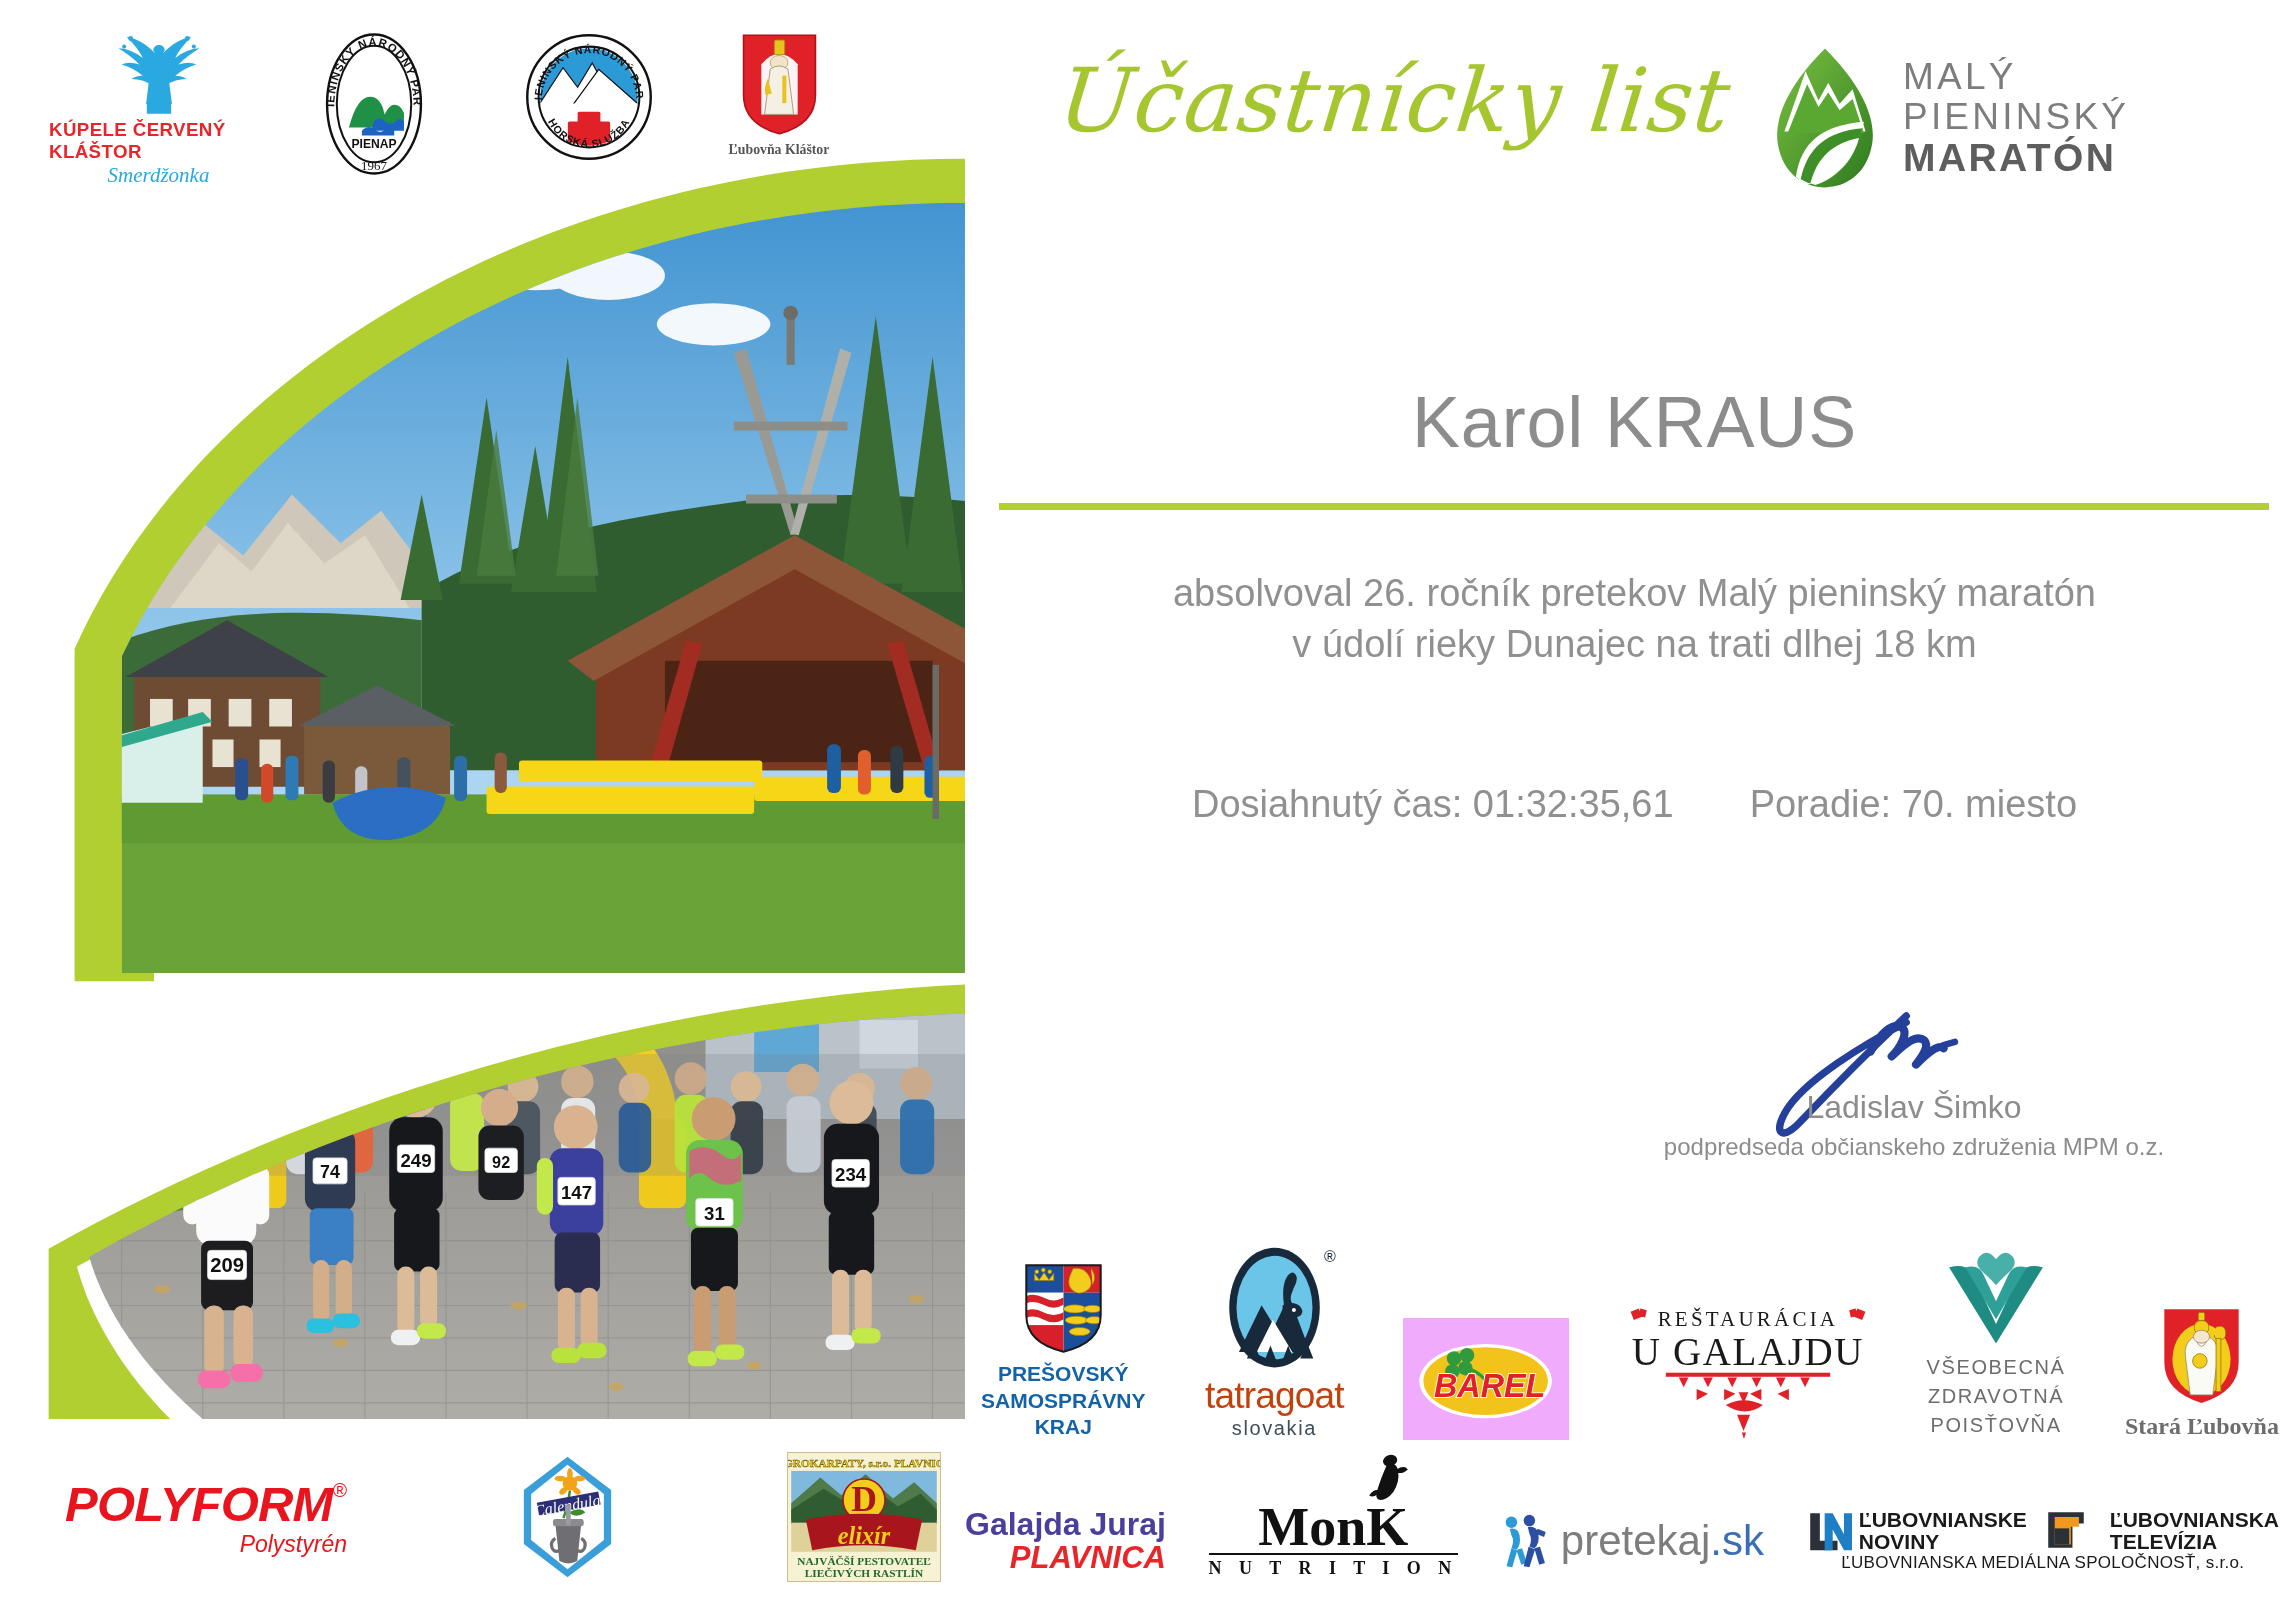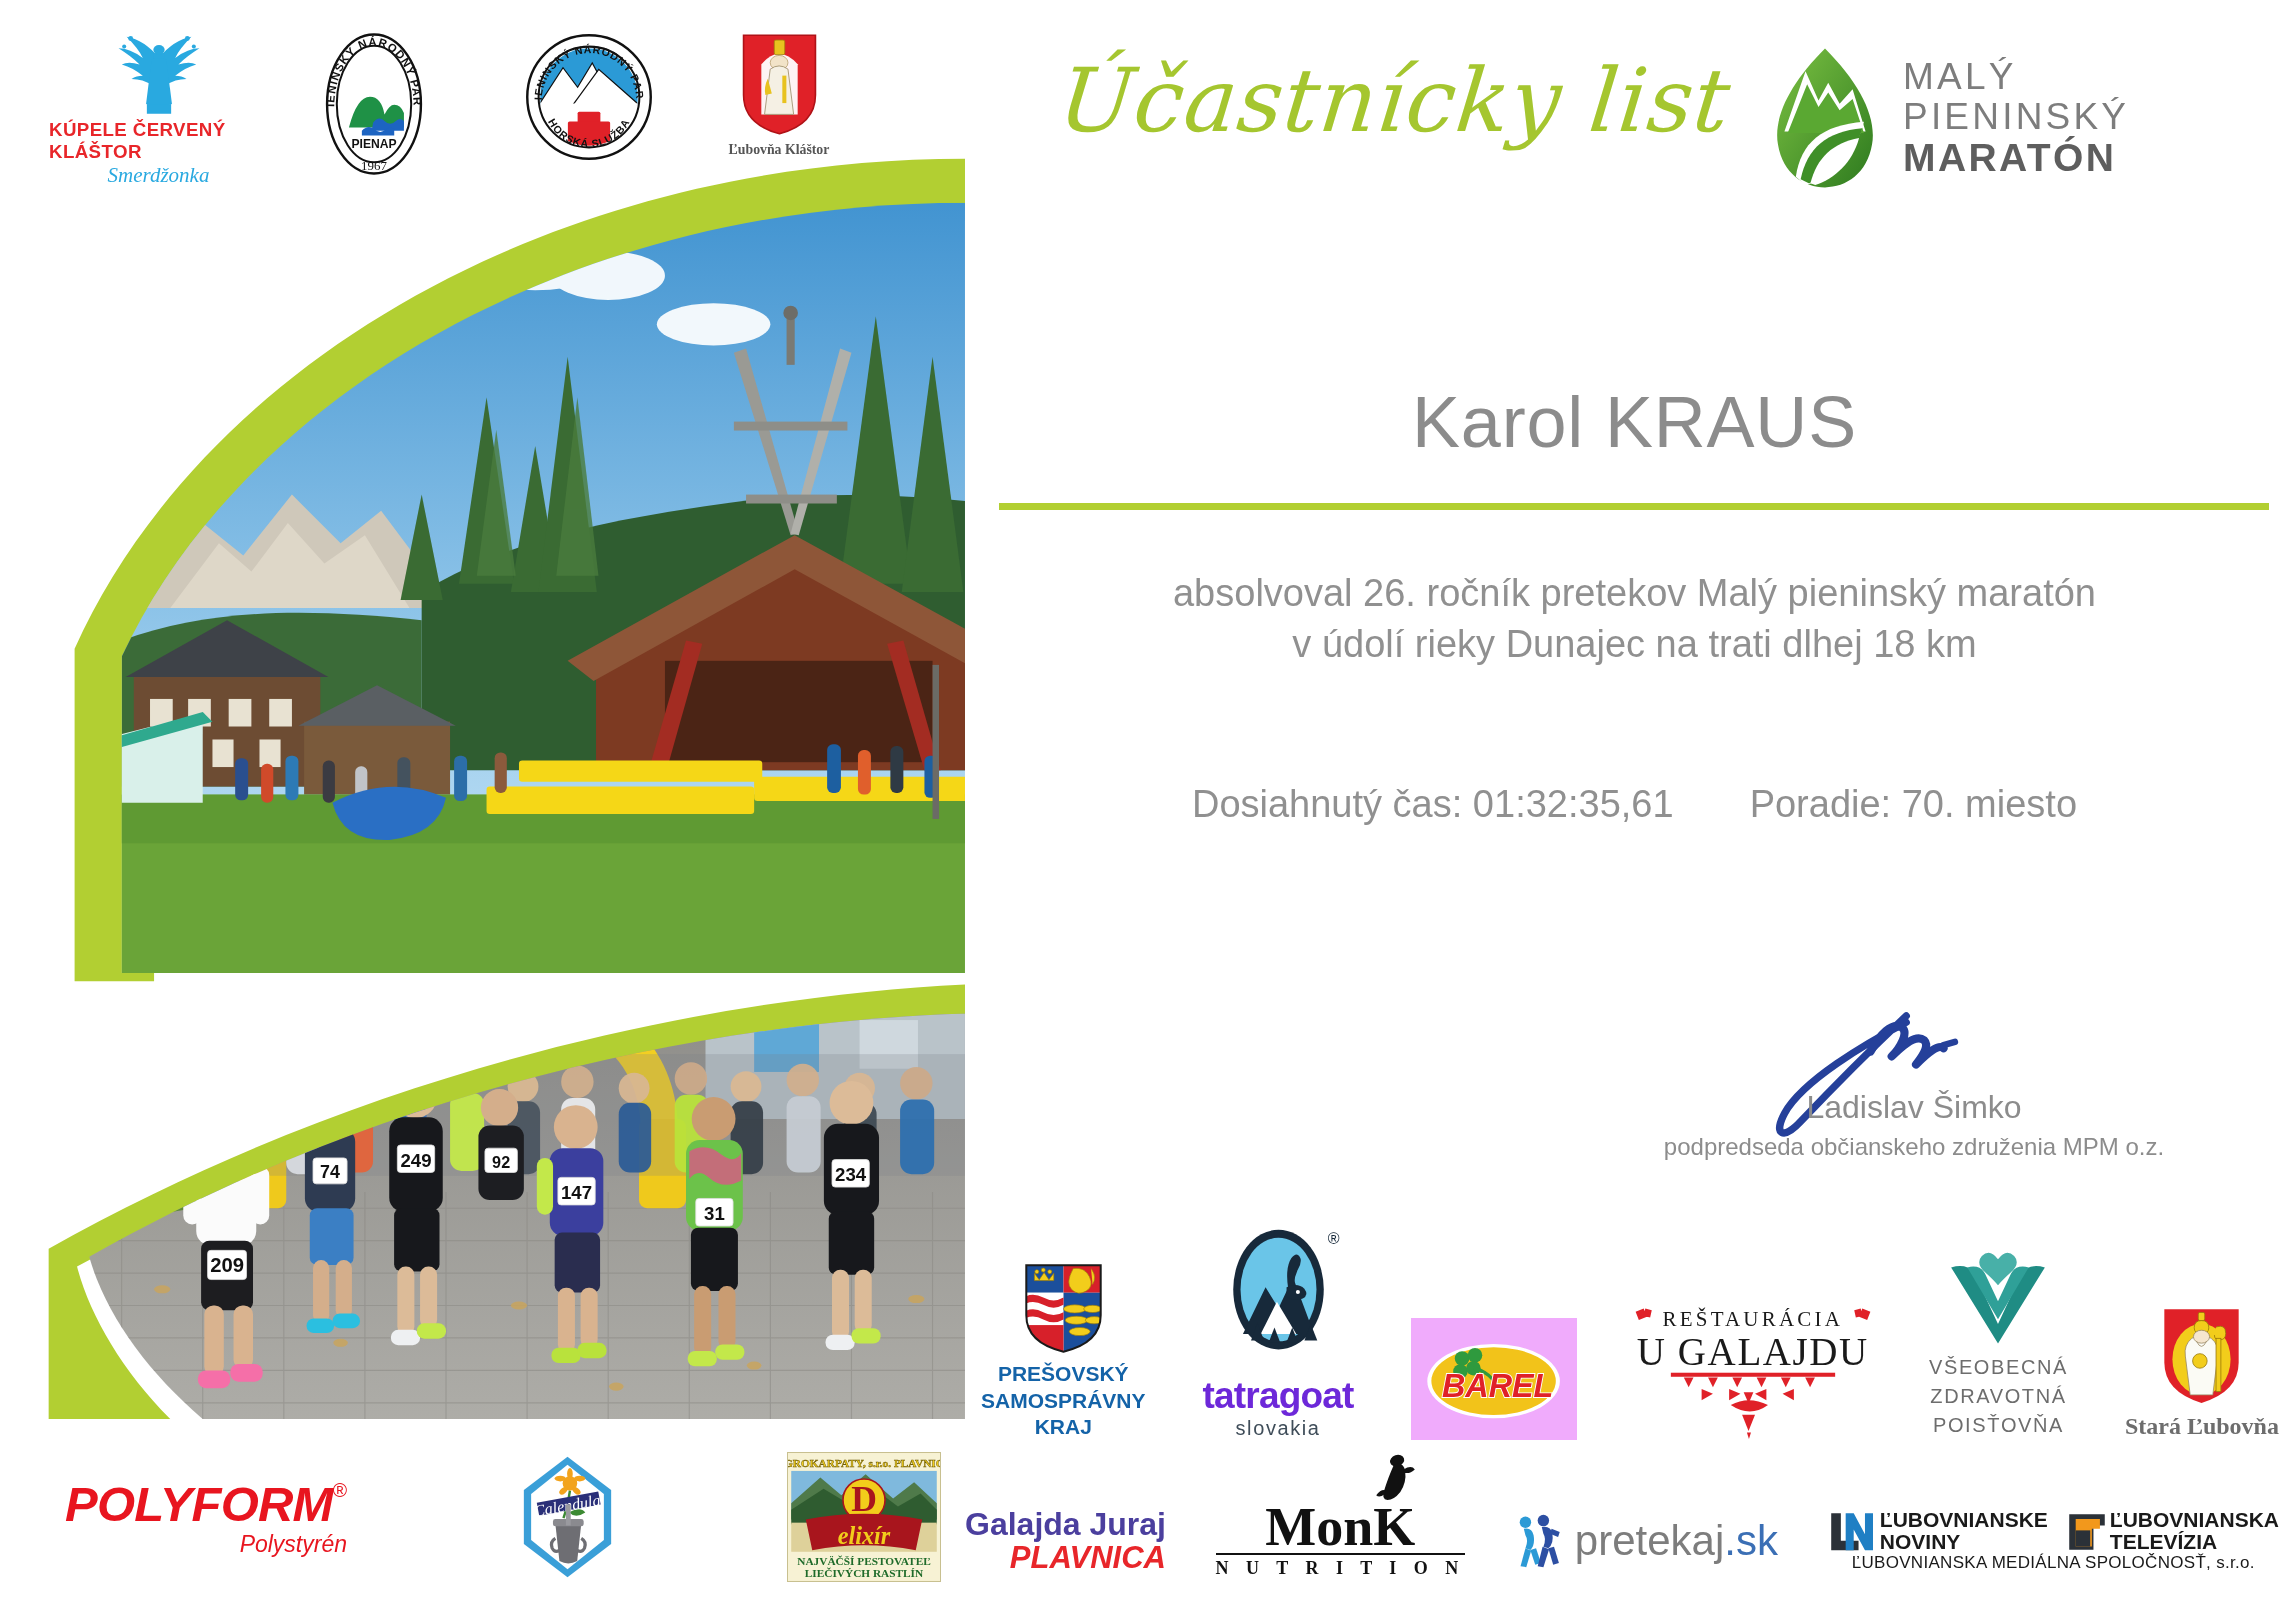--- a/index.html
+++ b/index.html
@@ -69,21 +69,21 @@
 
   
   .sp-row { position:absolute; display:flex; align-items:flex-end; }
   .sponsors-r1 { left:981px; top:1237px; width:1298px; height:203px; justify-content:space-between; }
   .sponsors-r2 { left:965px; top:1468px; width:1314px; height:146px; justify-content:space-between; align-items:center; }
   .sponsors-left { left:65px; top:1428px; width:876px; height:178px; align-items:center; justify-content:space-between; }
 
   .sp { display:flex; flex-direction:column; align-items:center; justify-content:flex-end; }
 
   .psk-txt { color:#1463a8; font-weight:bold; font-size:21px; line-height:1.25; text-align:center; margin-top:6.5px; }
-  .tg-txt { font-size:37px; font-weight:bold; color:#6d28d9; letter-spacing:-0.8px; margin-top:19px; }
+  .tg-txt { font-size:37px; font-weight:normal; color:#c2410c; letter-spacing:-0.8px; margin-top:1px; }
   .tg-sub { font-size:20px; color:#3f4d59; letter-spacing:1.6px; }
   .vzp-txt { font-size:20px; color:#6d6d6d; letter-spacing:1.6px; line-height:1.45; text-align:center; margin-top:8px; }
   .sl-txt { font-size:24px; color:#6d6d6d; font-weight:bold; margin-top:6.5px; font-family:"Liberation Serif",serif;}
   .gj-1 { font-size:32px; font-weight:bold; color:#4b3f9e; font-family:"Liberation Sans",sans-serif;}
   .gj-2 { font-size:31px; font-weight:bold; font-style:italic; color:#e8262a; align-self:flex-end; margin-top:-3.2px;}
   .monk-txt { font-size:54px; font-weight:bold; color:#111; font-family:"Liberation Serif",serif; line-height:.9; }
   .monk-sub { font-size:18px; letter-spacing:6.5px; color:#111; border-top:2.4px solid #111; padding-top:2.4px; margin-top:1.6px; font-family:"Liberation Serif",serif;font-weight:bold;}
   .pretekaj-txt { font-size:42px; color:#7d7d7d; font-family:"Liberation Sans",sans-serif; }
   .pretekaj-txt i { color:#3b6fb5; font-style:normal; }
   .media-line { font-size:17px; color:#1a1a1a; letter-spacing:0.3px; margin-top:0; text-align:center; }
@@ -702,21 +702,21 @@
         <div style="display:flex;align-items:center;gap:7.3px">
           <svg width="45" height="42" viewBox="0 0 56 52">
             <path d="M4 4 h12 v34 h22 v12 h-34 z" fill="#2b3138"></path>
             <path d="M22 4 h10 l14 26 v-26 h10 v46 h-10 l-14 -26 v26 h-10 z" fill="#1f7fc4"></path>
           </svg>
           <div class="ln-txt">
             <div>ĽUBOVNIANSKE</div>
             <div>NOVINY</div>
           </div>
         </div>
-        <div style="display:flex;align-items:flex-end;gap:2px">
+        <div style="display:flex;align-items:flex-start;gap:23px">
           <svg width="42" height="42" viewBox="0 0 52 52">
             <path d="M4 4 h44 v14 h-14 v30 h-30 z" fill="#2b3138"></path>
             <path d="M12 10 h30 v12 l-10 0 v22 h-20 z" fill="#f2981c"></path>
             <rect x="12" y="24" width="18" height="20" fill="#2b3138"></rect>
           </svg>
           <div class="ln-txt">
             <div>ĽUBOVNIANSKA</div>
             <div>TELEVÍZIA</div>
           </div>
         </div>

